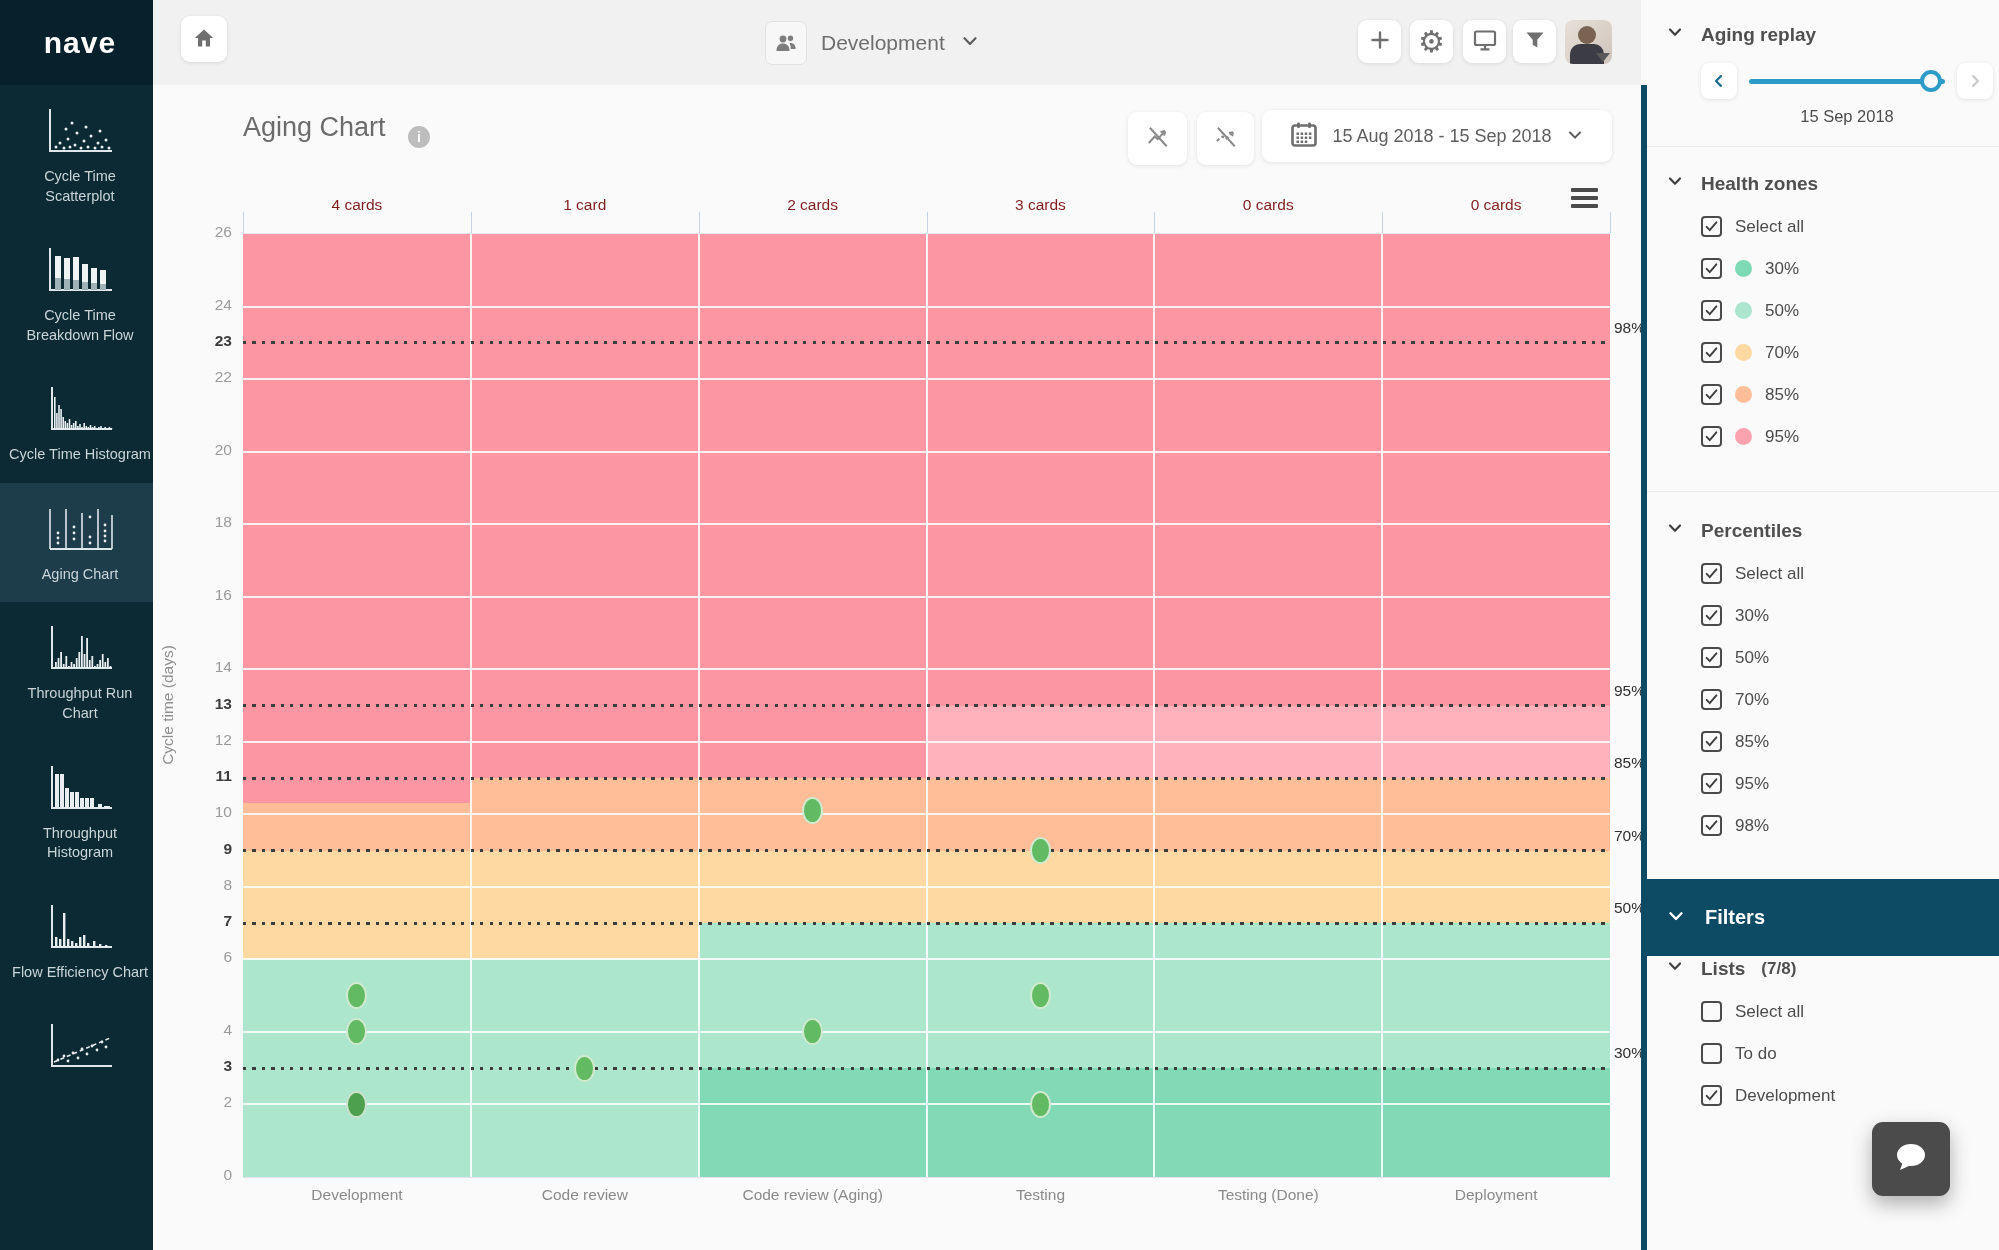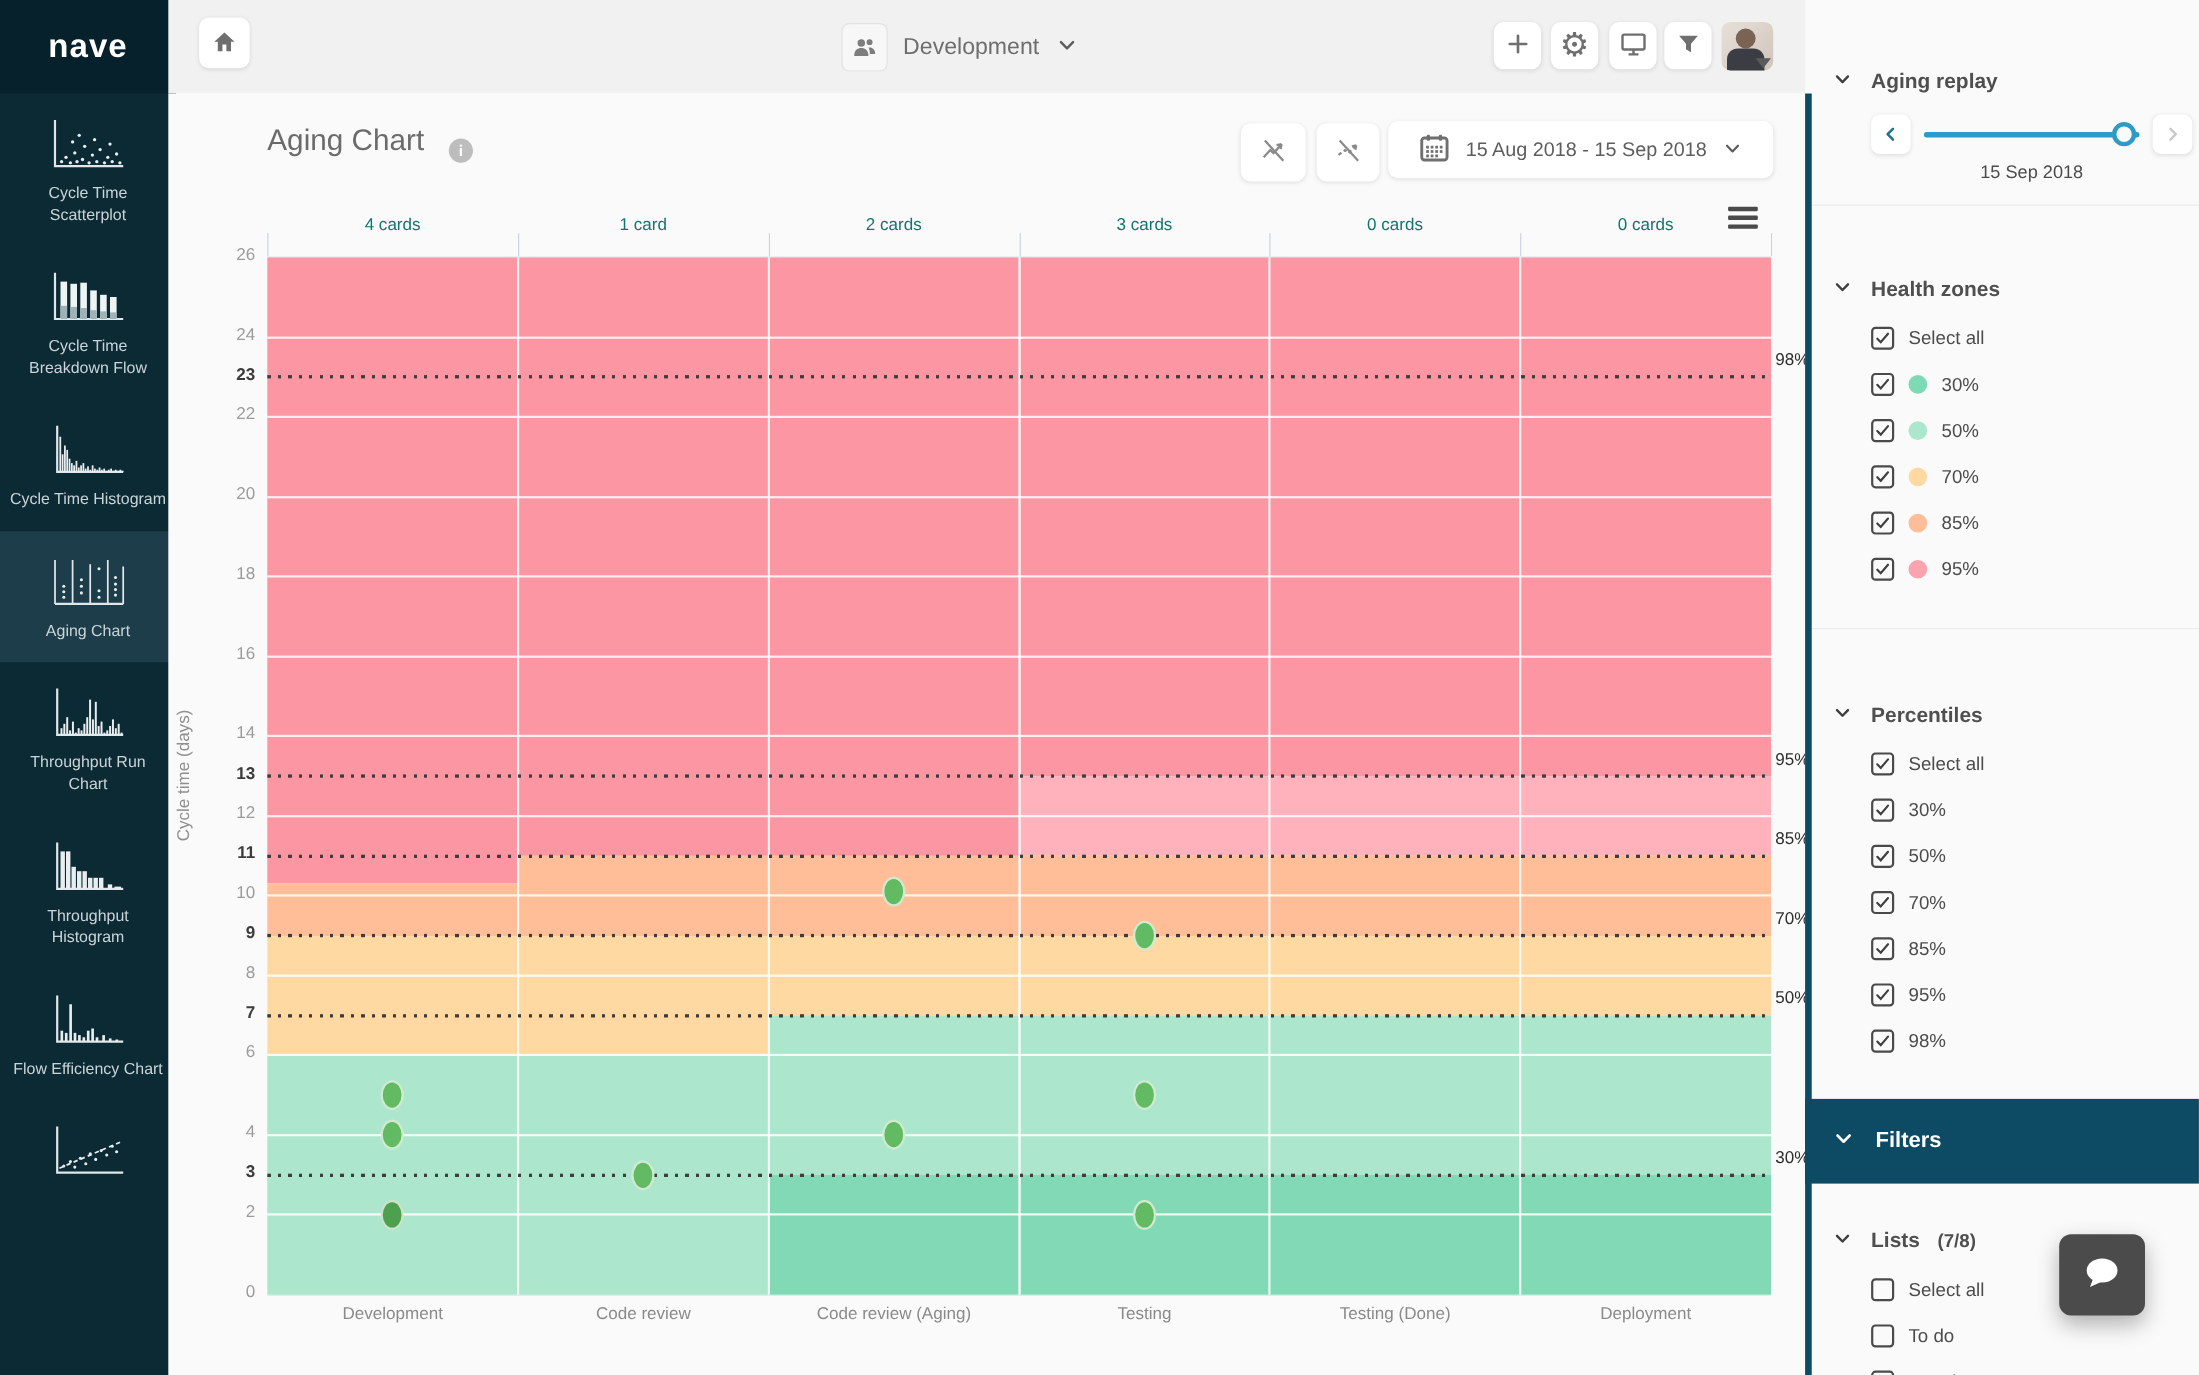--- a/index.html
+++ b/index.html
@@ -39,21 +39,21 @@
   .info-icon{position:absolute;left:408px;top:126px;width:22px;height:22px;border-radius:50%;background:#bdbdbd;
              color:#fff;font-size:14px;font-weight:bold;display:flex;align-items:center;justify-content:center;cursor:pointer;}
   .tb-btn1{left:1128px;top:112px;width:59px;height:53px;}
   .tb-btn2{left:1197px;top:112px;width:57px;height:53px;}
   .date-btn{left:1262px;top:110px;width:350px;height:52px;gap:13px;}
   .date-label{font-size:18px;color:#5d5d5d;}
   .hamburger{position:absolute;left:1571px;top:188px;width:27px;cursor:pointer;}
   .hamburger i{display:block;height:3.5px;background:#4a4a4a;margin-bottom:4.5px;border-radius:1px;}
 
   .col-headers{position:absolute;left:243px;top:196px;width:1367px;height:37px;}
-  .col-head{position:absolute;top:0;text-align:center;font-size:15.5px;color:#0f766e;}
+  .col-head{position:absolute;top:0;text-align:center;font-size:15.5px;color:#7f1d1d;}
   .col-tick{position:absolute;top:16px;height:21px;width:1px;background:#c7d2e2;}
 
   #plot{position:absolute;left:243px;top:233px;width:1367px;height:943px;border-top:1px solid #e6e6f2;
         border-bottom:1px solid #e3e3f0;}
   .zone{position:absolute;}
   .hgrid{position:absolute;left:0;width:100%;height:2px;background:rgba(255,255,255,.85);}
   .vgrid{position:absolute;top:0;height:100%;width:2px;background:rgba(255,255,255,.85);}
   .pline{position:absolute;left:0;width:100%;height:3px;
          background:repeating-linear-gradient(90deg,#3d3d3d 0 3px,transparent 3px 9.5px);}
   .plabel{position:absolute;right:-35px;font-size:15.5px;color:#2f2f2f;}
@@ -66,21 +66,21 @@
   .yaxis-title span{display:inline-block;white-space:nowrap;transform:translate(-50%,-50%) rotate(-90deg);
                     font-size:15.5px;color:#8f8f8f;}
 
   
   .panel{position:absolute;left:1641px;top:0;width:358px;height:1250px;background:#fafafa;}
   .panel-hdr{height:85px;background:#0d4a63;color:#fff;display:flex;align-items:center;gap:18px;padding-left:24px;
              box-sizing:border-box;cursor:pointer;}
   .panel-hdr .t{font-size:20px;font-weight:600;}
   .panel-strip{position:absolute;left:0;top:85px;width:6px;bottom:0;background:#0d4a63;}
   .panel-body{margin-left:6px;}
-  .sec{padding:0 0 0 18px;box-sizing:border-box;margin-top:40px;}
+  .sec{padding:0 0 0 18px;box-sizing:border-box;}
   .sec-title{display:flex;align-items:center;gap:16px;color:#4f4f4f;font-size:19px;font-weight:600;cursor:pointer;}
   .sec-title .cnt{font-weight:600;font-size:17px;color:#4f4f4f;}
   .sec-replay{height:147px;border-bottom:1px solid #e9e9e9;padding-top:22px;}
   .slider-row{display:flex;align-items:center;gap:12px;margin:16px 6px 0 36px;}
   .mini-btn{width:36px;height:36px;background:#fff;border-radius:8px;box-shadow:0 1px 4px rgba(0,0,0,.10);
             display:flex;align-items:center;justify-content:center;cursor:pointer;flex:none;}
   .slider-wrap{position:relative;flex:1;height:22px;cursor:pointer;}
   .slider-track{position:absolute;left:0;right:0;top:9px;height:5px;border-radius:3px;background:#2d9bc7;}
   .slider-handle{position:absolute;top:0;left:calc(93% - 11px);width:22px;height:22px;border-radius:50%;
                  background:#fafafa;border:4px solid #2d9bc7;box-sizing:border-box;cursor:grab;}

